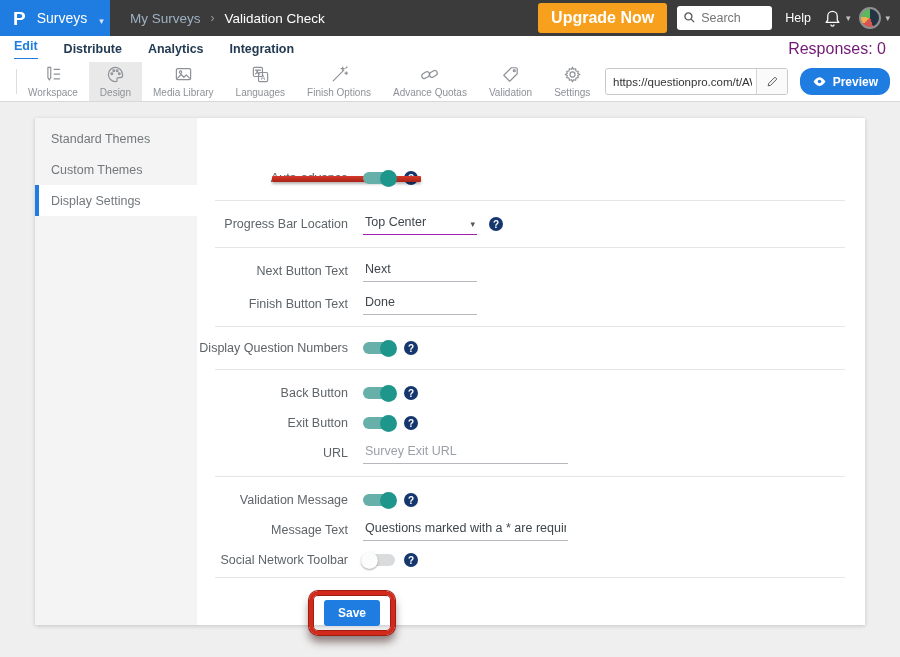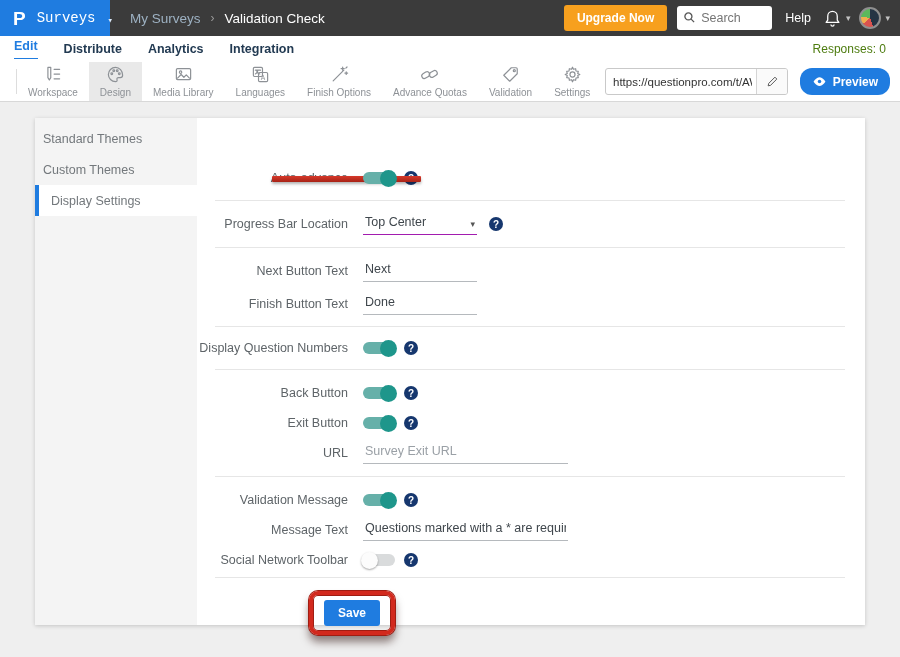--- a/index.html
+++ b/index.html
@@ -8,61 +8,61 @@
     font-family:"Liberation Sans", sans-serif;
     background:#efefef;
     position:relative;
     overflow:hidden;
   }
 
   
   .topbar { height:36px; background:#3b3b3b; display:flex; align-items:center; }
   .logo-block { width:110px; height:36px; background:#1f7ce0; display:flex; align-items:center; padding-left:13px; gap:11px; flex:none; cursor:pointer; }
   .logo { color:#fff; font-weight:bold; font-size:19px; line-height:1; }
-  .app-menu { color:#fff; font-size:14px; display:flex; align-items:flex-end; gap:12px;font-family:Liberation Mono, monospace; }
+  .app-menu { color:#fff; font-size:14px; display:flex; align-items:flex-end; gap:12px; }
   .caret { font-size:9px; line-height:1; }
   .app-menu .caret { color:#dce9f8; }
   .crumbs { margin-left:20px; font-size:13.5px; display:flex; align-items:center; }
   .crumb-parent { color:#9db1c2; cursor:pointer; }
   .crumb-sep { color:#9a9a9a; margin:0 10px; font-size:12px; }
   .crumb-cur { color:#ffffff; }
   .top-right { margin-left:auto; display:flex; align-items:center; margin-right:10px; }
-  .upgrade { background:#f7a01e; color:#fff; font-weight:bold; font-size:12px; padding:6px 13px; border-radius:3px; border:none; cursor:pointer; font-family:inherit; }
+  .upgrade { background:#f7a01e; color:#fff; font-weight:bold; font-size:16px; padding:6px 13px; border-radius:3px; border:none; cursor:pointer; font-family:inherit; }
   .search { position:relative; margin-left:10px; }
   .search input { width:95px; height:24px; border:none; border-radius:3px; padding:0 5px 0 24px; font-size:12.5px; font-family:inherit; color:#333; }
   .search svg { position:absolute; left:6px; top:5px; }
   .help { color:#fff; font-size:12.5px; margin-left:13px; cursor:pointer; }
   .bell { margin-left:12px; display:flex; align-items:center; cursor:pointer; }
   .tiny-caret { color:#c2c2c2; font-size:9px; margin-left:4px; }
   .avatar { width:22px; height:22px; border-radius:50%; margin-left:9px; border:2px solid #8f8f8f; cursor:pointer;
     background:conic-gradient(from 160deg, #d9534f 0 70deg, #f0ad4e 70deg 120deg, #5cb85c 120deg 200deg, #253444 200deg 360deg); }
 
   
   .nav { height:26px; background:#fff; display:flex; align-items:center; padding:0 14px; }
   .tab { font-size:12.5px; font-weight:bold; color:#223a52; margin-right:26px; cursor:pointer; }
   .tab.active { color:#1f7ce0; border-bottom:1px solid #1f7ce0; padding-bottom:5px; }
-  .responses { margin-left:auto; color:#4d7c0f; font-size:12px; }
+  .responses { margin-left:auto; color:#701a75; font-size:16px; }
 
   
   .toolbar { height:40px; background:#fff; border-bottom:1px solid #d8d8d8; display:flex; align-items:stretch; padding-left:16px; position:relative; }
   .vline { width:1px; background:#ddd; margin:7px 0; flex:none; }
   .titem { display:flex; flex-direction:column; align-items:center; justify-content:center; padding:0 11px; gap:3px; cursor:pointer; }
   .titem svg { width:19px; height:19px; stroke:#8d9196; fill:none; stroke-width:1.5; stroke-linecap:round; stroke-linejoin:round; }
   .titem .tlabel { font-size:10px; color:#8d9196; white-space:nowrap; }
   .titem.active { background:#e9e9e9; }
   .urlbox { position:absolute; right:112px; top:6px; width:183px; height:27px; border:1px solid #c9c9c9; border-radius:3px; background:#fff; display:flex; align-items:center; overflow:hidden; }
   .urlbox input { flex:1; border:none; font-size:11.5px; color:#333; padding:0 4px 0 7px; min-width:0; background:transparent; font-family:inherit; }
   .url-edit { width:31px; height:100%; border-left:1px solid #d5d5d5; display:flex; align-items:center; justify-content:center; cursor:pointer; background:#fafafa; }
   .preview { position:absolute; right:10px; top:6px; height:27px; background:#1f7ce0; color:#fff; border:none; border-radius:12px; font-size:12px; font-weight:bold; display:flex; align-items:center; gap:6px; padding:0 12px; cursor:pointer; font-family:inherit; }
 
   
   .page { position:absolute; top:103px; left:0; right:0; bottom:0; background:#efefef; }
   .card { position:absolute; left:35px; top:15px; width:830px; height:507px; background:#fff; box-shadow:0 1px 4px rgba(0,0,0,.18); display:flex; }
   .sidebar { width:162px; background:#f4f4f4; padding-top:5px; flex:none; }
-  .sitem { height:31px; display:flex; align-items:center; padding-left:8px; font-size:12.5px; color:#73787c; cursor:pointer; }
+  .sitem { height:31px; display:flex; align-items:center; padding-left:16px; font-size:12.5px; color:#73787c; cursor:pointer; }
   .sitem.active { background:#fff; border-left:4px solid #1f7ce0; padding-left:12px; }
   .content { flex:1; position:relative; }
 
   .grp-a { padding:45px 0 7px; }
   .grp-b { padding:8px 0; }
   .grp-c { padding:8px 0 7px; }
   .grp-c .frow + .frow { margin-top:3px; }
   .grp-d { padding:6px 0; }
   .grp-e { padding:8px 0; }
   .grp-f { padding:8px 0 2px; }

